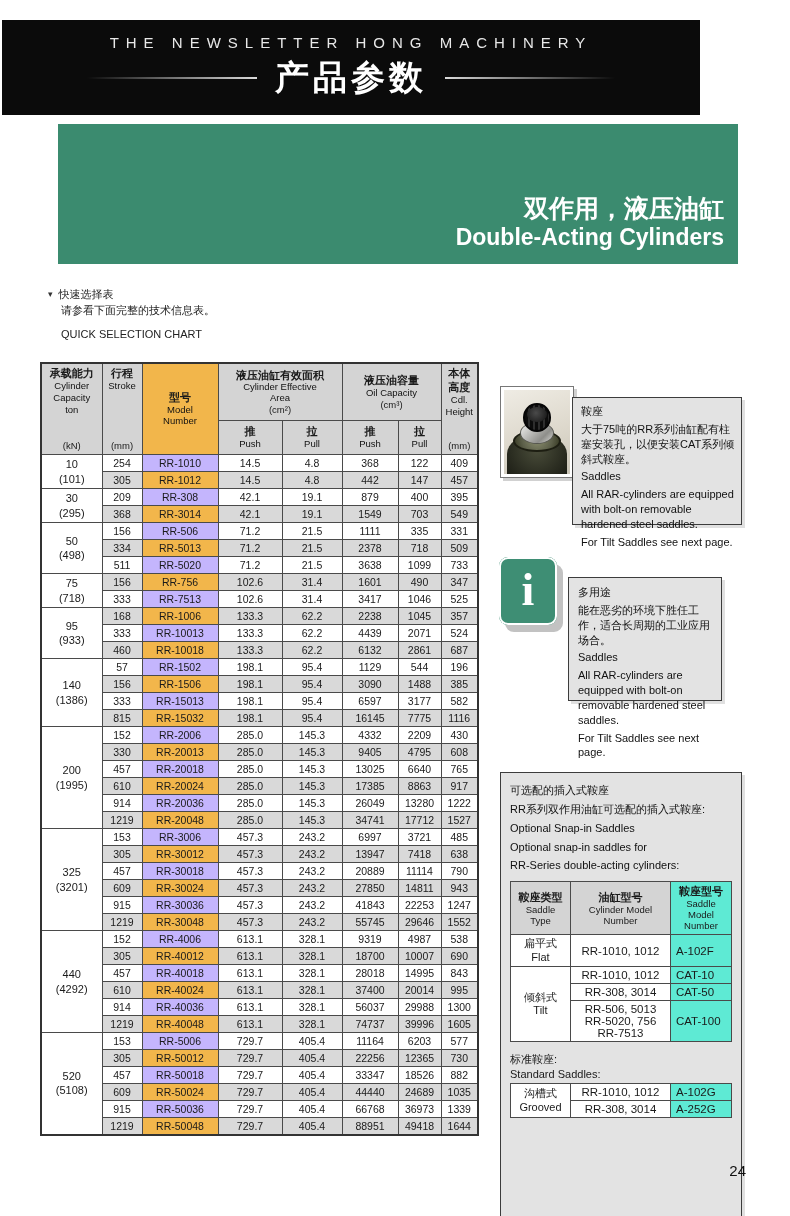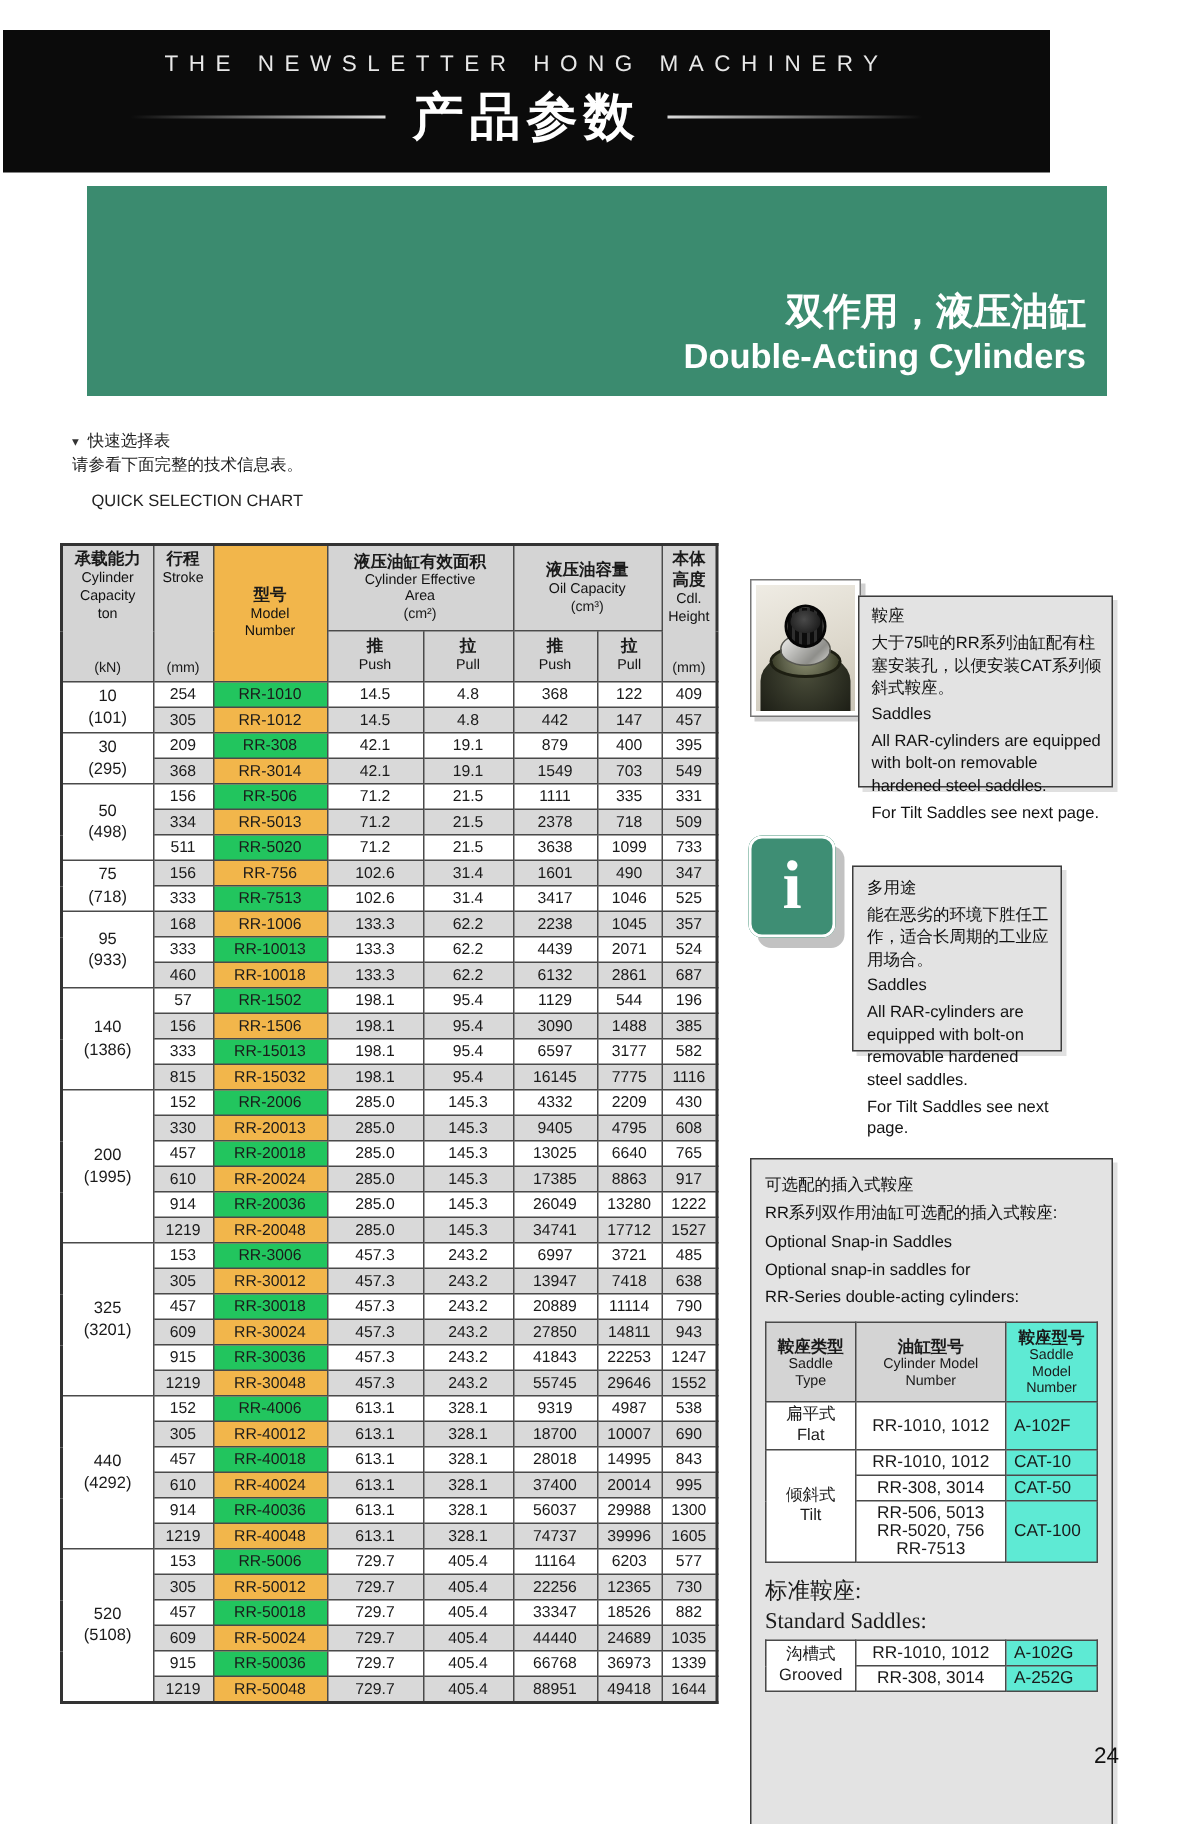--- a/index.html
+++ b/index.html
@@ -21,40 +21,40 @@
   .banner { position:absolute; left:58px; top:124px; width:680px; height:140px; background:#3b8b6f;
             display:flex; flex-direction:column; justify-content:flex-end; align-items:flex-end;
             padding:10px 14px 12px; }
   .banner .zh { color:#fff; font-size:25px; font-weight:700; line-height:1.25; }
   .banner .en { color:#fff; font-size:23px; font-weight:700; line-height:1.2; }
 
   
   .intro { position:absolute; left:48px; top:287px; width:420px; font-size:11px; line-height:1.45; color:#222; }
   .intro .zh-line1 { display:flex; gap:6px; }
   .intro .bullet { font-size:9px; color:#333; margin-top:1px; }
-  .intro .zh-block { }
+  .intro .zh-block { margin-left:13px; }
   .intro .en-block { margin-left:13px; margin-top:8px; }
 
   
   .spec-wrap { position:absolute; left:40px; top:362px; width:437px; }
   table.spec { border-collapse:collapse; width:437px; table-layout:fixed; }
   table.spec th, table.spec td { border:1px solid #4a4a4a; text-align:center; vertical-align:middle; }
   table.spec { border:2px solid #333; }
   col.c-cap{width:61px} col.c-stroke{width:40px} col.c-model{width:76px}
   col.c-pa{width:64px} col.c-la{width:60px} col.c-po{width:56px} col.c-lo{width:43px} col.c-h{width:37px}
   .spec thead th { background:#d4d4d4; font-weight:400; padding:2px 1px; }
   .spec thead .zh { font-size:11px; font-weight:700; line-height:1.2; }
   .spec thead .en { font-size:9.5px; line-height:1.15; color:#111; }
   .spec thead .unit { font-size:9.5px; }
   .spec thead th.model-h { background:#f2b64b; }
   .spec thead .vfill { display:flex; flex-direction:column; justify-content:space-between; height:86px; padding:1px 0; }
   .spec thead .vtop { display:flex; flex-direction:column; gap:1px; }
   .spec thead tr.sub th { height:34px; }
   .spec tbody td { font-size:10.5px; height:17px; line-height:1; padding:0 1px; background:#fff; }
-  .spec tbody td.model { background:#22c55e; text-align:center; font-size:10.5px; }
+  .spec tbody td.model { background:#c4b5fd; text-align:center; font-size:10.5px; }
   .spec tbody tr.alt td { background:#d9d9d9; }
   .spec tbody tr.alt td.model { background:#f2b64b; }
   .spec tbody td.cap { background:#fff !important; font-size:11px; line-height:1.3; }
   .spec tbody tr.group-start td { border-top:1.6px solid #333; }
 
   
   .panel-box { position:absolute; background:#e3e3e3; border:1.3px solid #3c3c3c; box-shadow:3px 3px 0 rgba(0,0,0,0.12); }
   .p-text { font-size:11px; line-height:1.35; color:#111; }
   .p-text p { margin-bottom:3px; }
 
@@ -70,41 +70,41 @@
               border:2px solid #1d1e12; }
   .cyl-metal { position:absolute; left:24%; top:38%; width:52%; height:26%; border-radius:50%;
                background:linear-gradient(135deg,#f2f2f0 0%, #b9b9b6 40%, #8e8e8a 70%, #d9d9d6 100%);
                border:1px solid #55554f; }
   .cyl-cap { position:absolute; left:29%; top:16%; width:42%; height:34%; border-radius:50%;
              background:repeating-linear-gradient(90deg,#0c0c0c 0 3px,#2e2e2e 3px 5px);
              border:2px solid #050505; }
   .cyl-cap-top { position:absolute; left:35%; top:20%; width:30%; height:18%; border-radius:50%;
                  background:radial-gradient(circle at 45% 40%, #4a4a4a, #111); }
 
-  .info-text { left:568px; top:577px; width:140px; height:124px; padding:7px 6px 6px 9px; }
+  .info-text { left:568px; top:577px; width:154px; height:124px; padding:7px 6px 6px 9px; }
   .info-icon { position:absolute; left:499px; top:557px; width:58px; height:68px; background:#3e8e74;
                border-radius:9px; box-shadow:inset 0 0 0 2px #ffffff, inset 0 0 0 4px #3e8e74, 6px 7px 0 #c2c2c2;
                display:flex; align-items:center; justify-content:center; }
   .info-icon .glyph { color:#fff; font-family:"Liberation Serif", serif; font-weight:700; font-size:46px; line-height:1; margin-top:-2px; }
 
   .optional-box { left:500px; top:772px; width:242px; height:452px; padding:10px 9px; }
   .optional-box .p-text p { margin-bottom:4px; }
 
   table.mini { border-collapse:collapse; table-layout:fixed; margin-top:8px; }
   table.mini th, table.mini td { border:1px solid #4a4a4a; font-size:11px; padding:2px 3px; vertical-align:middle; }
   table.mini { border:1.4px solid #333; }
   .mini th { background:#d4d4d4; font-weight:400; text-align:center; }
   .mini th .zh { font-weight:700; font-size:11px; }
   .mini th .en { font-size:9.5px; line-height:1.15; }
   .mini th.orange, .mini td.orange { background:#5eead4; }
   .mini td { background:#fff; text-align:center; }
   .mini td.model-cell { font-size:11.5px; }
   .mini td.saddle-cell { text-align:left; padding-left:5px; font-size:11.5px; }
   .mini td.type-cell { font-size:11px; line-height:1.25; }
-  .std-label { margin-top:10px; font-size:15px; line-height:1.3;font-family:Liberation Serif, serif; }
+  .std-label { margin-top:10px; font-size:11px; line-height:1.3; }
 
   .page-num { position:absolute; right:44px; top:1162px; font-size:15px; color:#111; }
 </style>
 </head>
 <body>
 
 <div class="page">
 
   <div class="masthead">
     <div class="kicker">THE NEWSLETTER HONG MACHINERY</div>

